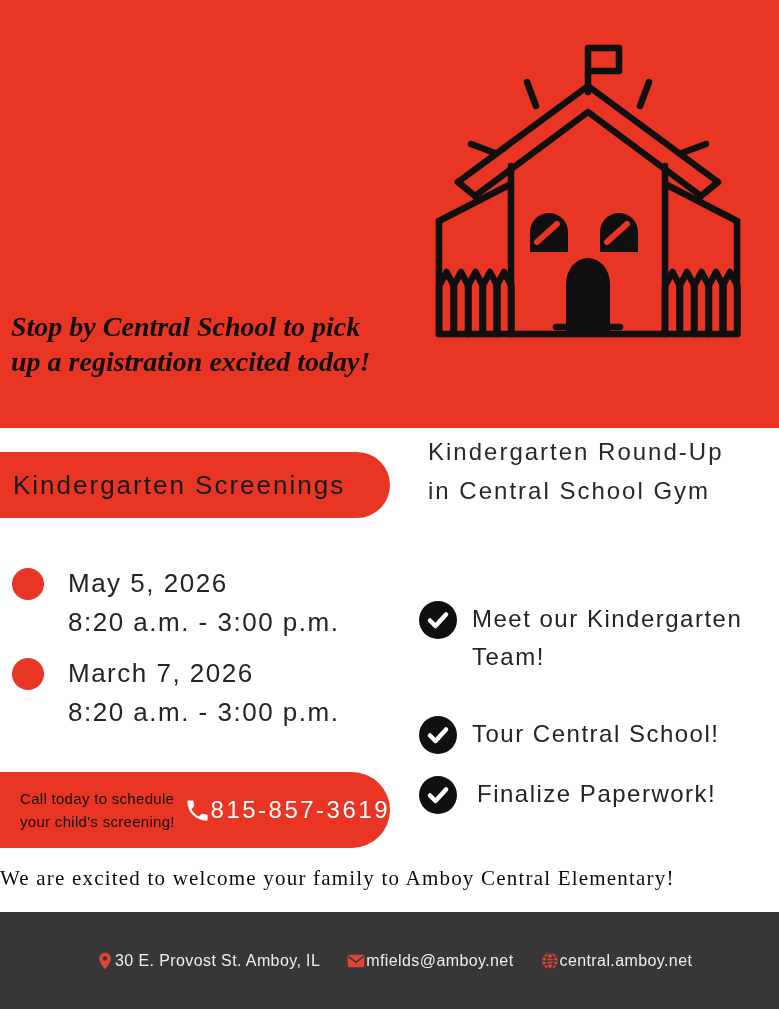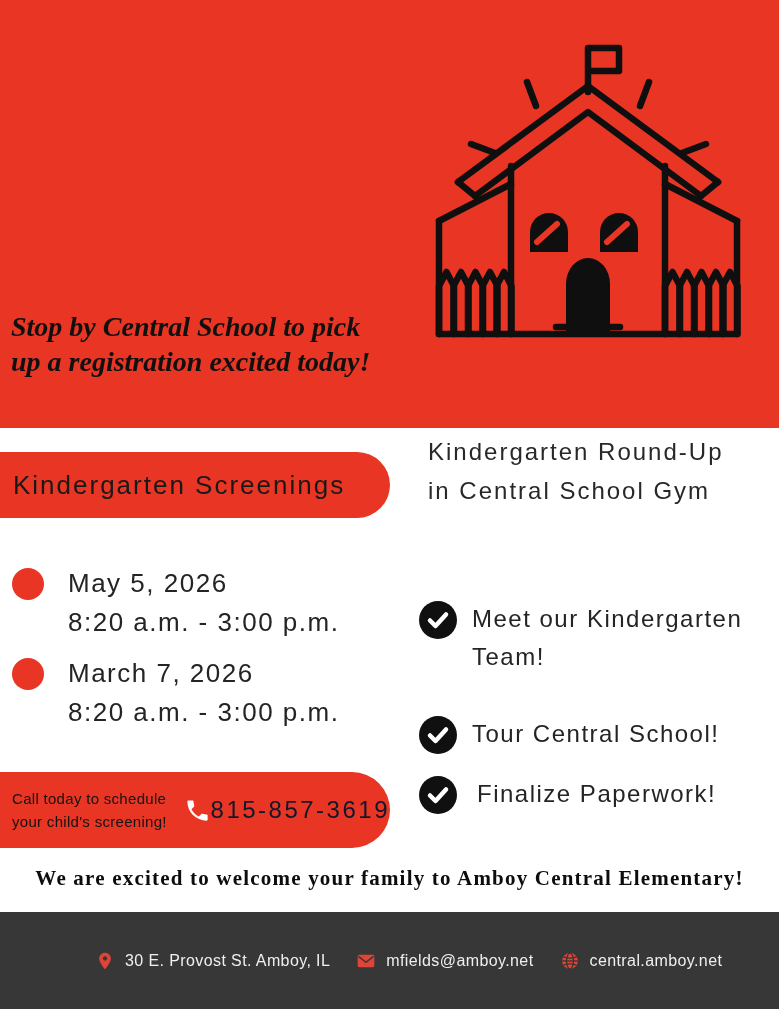--- a/index.html
+++ b/index.html
@@ -41,33 +41,33 @@
   .session-lines span{display:block;}
 
   .check-item{position:absolute;left:419px;display:flex;gap:15px;}
   .check-1{top:172px;justify-content:space-between;}
   .check-2{top:252px;margin-top:35px;}
   .check-3{top:347px;gap:20px;}
   .badge{width:38px;height:38px;flex:none;margin-top:1px;}
   .check-text{font-size:24px;line-height:38px;letter-spacing:1.5px;color:#242424;max-width:305px;}
 
   .call-pill{top:344px;width:390px;height:76px;border-radius:0 38px 38px 0;
-    display:flex;align-items:center;padding-left:12px;}
+    display:flex;align-items:center;padding-left:20px;}
   .call-note{width:170px;font-size:15px;line-height:23px;letter-spacing:.3px;color:#131313;}
   .phone-icon{width:27px;height:27px;margin-left:2px;flex:none;}
-  .phone-number{font-size:24px;letter-spacing:2.5px;color:#0f172a;white-space:nowrap;}
-
-  .closing{position:absolute;top:438px;left:0;width:779px;text-align:center;
-    font-family:"Liberation Serif",serif;font-weight:700;font-size:21px;
+  .phone-number{font-size:24px;letter-spacing:2.5px;color:#ffffff;white-space:nowrap;}
+
+  .closing{position:absolute;top:438px;left:0;width:779px;
+    font-family:"Liberation Serif",serif;font-weight:400;font-size:21px;
     letter-spacing:1.2px;color:#0d0d0d;}
 
   
   .footer{position:absolute;top:912px;left:0;width:779px;height:97px;background:var(--footer-bg);
     display:flex;align-items:center;padding-left:95px;gap:26px;}
-  .footer-item{display:flex;align-items:center;gap:10px;color:#efefef;font-size:16px;letter-spacing:.4px;white-space:nowrap;}
+  .footer-item{display:flex;align-items:center;gap:0;color:#efefef;font-size:16px;letter-spacing:.4px;white-space:nowrap;}
   .footer-icon{width:20px;height:20px;flex:none;}
 </style>
 </head>
 <body>
 
 <div class="page">
 
   <section class="hero">
     <p class="hero-sub">
       <span>Stop by Central School to pick</span>

